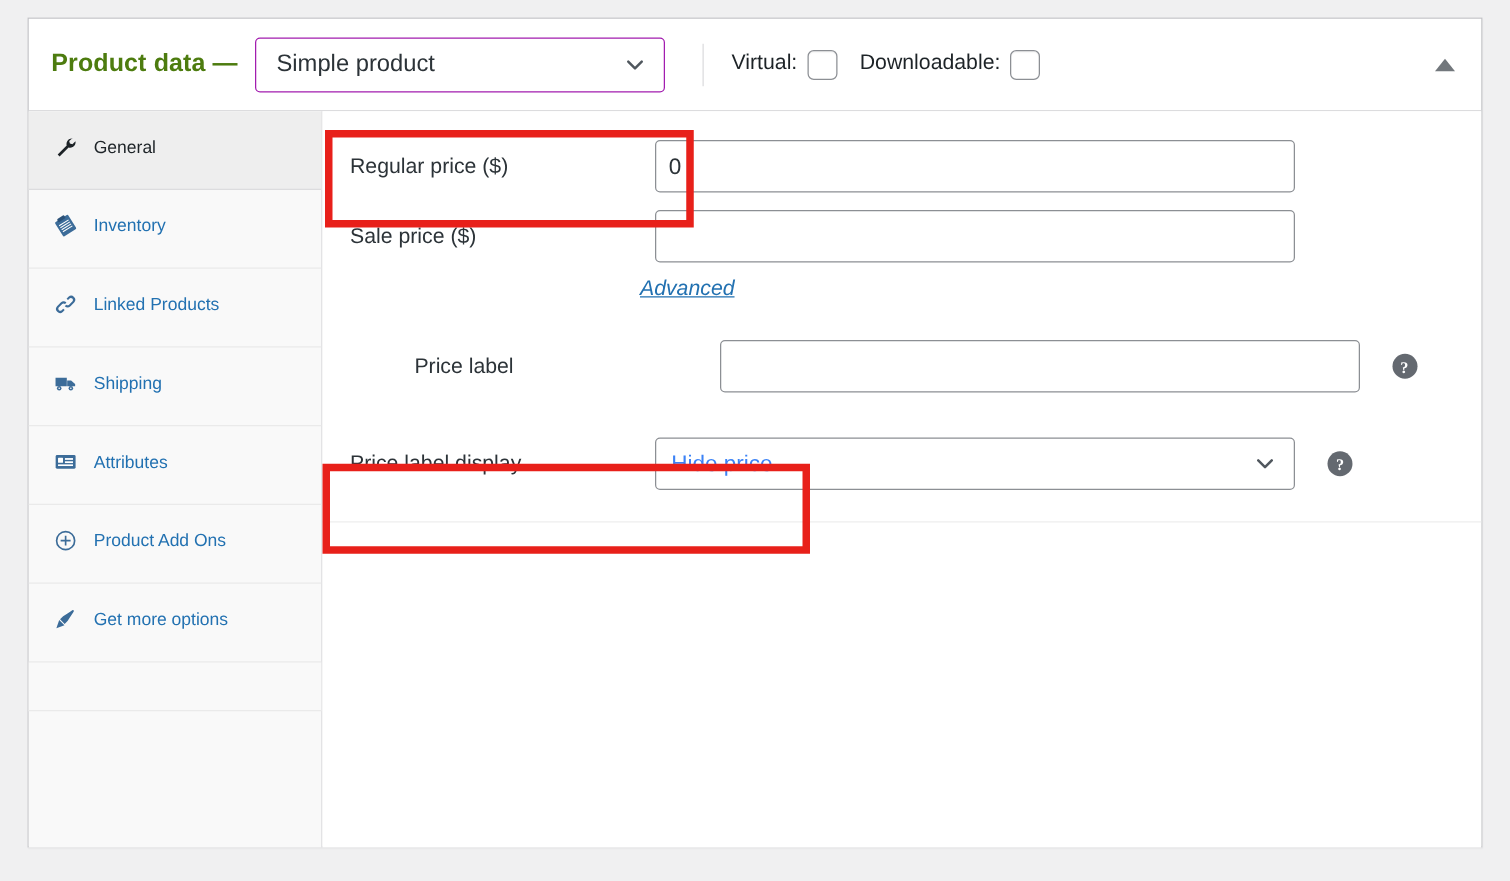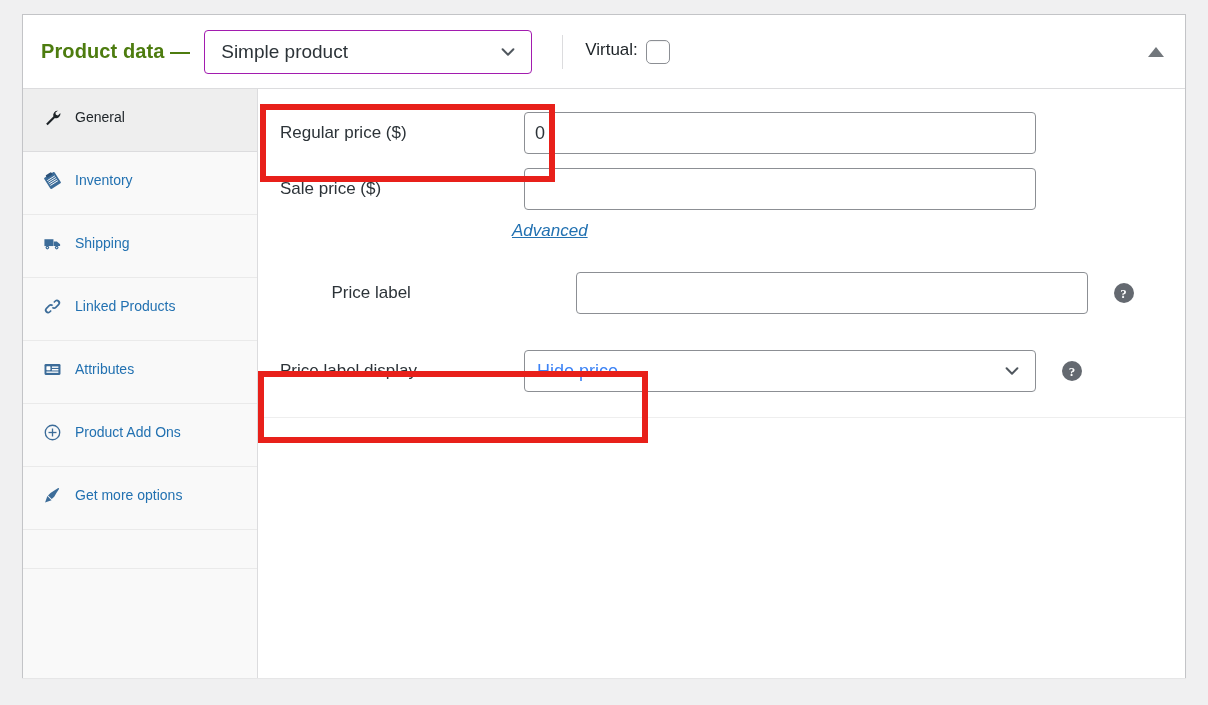--- a/index.html
+++ b/index.html
@@ -316,20 +316,24 @@
         </svg>
       </div>
 
       <div class="hdr-divider"></div>
 
       <div class="cb-group">
         <span class="cb-label">Virtual:</span>
         <div class="checkbox"></div>
       </div>
 
+      <div class="cb-group">
+        <span class="cb-label">Downloadable:</span>
+        <div class="checkbox"></div>
+      </div>
 
       <div class="collapse-toggle">
         <div class="tri-up"></div>
       </div>
     </div>
 
     <div class="panel-body">
 
       <ul class="tabs">
 
@@ -356,39 +360,39 @@
                 </g>
               </g>
             </svg>
           </span>
           <span class="tab-label">Inventory</span>
         </li>
 
         <li class="tab">
           <span class="tab-icon">
             <svg viewBox="0 0 20 20" width="19" height="19">
+              <path d="M12.4 3.6a3.4 3.4 0 0 1 4.8 4.8l-3.1 3.1a3.4 3.4 0 0 1-4.8 0l1.2-1.2a1.8 1.8 0 0 0 2.4 0l3.1-3.1a1.8 1.8 0 0 0-2.4-2.4l-1.6 1.6-1.2-1.2z" fill="#3c6c99"></path>
+              <path d="M7.6 16.4a3.4 3.4 0 0 1-4.8-4.8l3.1-3.1a3.4 3.4 0 0 1 4.8 0L9.5 9.7a1.8 1.8 0 0 0-2.4 0l-3.1 3.1a1.8 1.8 0 0 0 2.4 2.4l1.6-1.6 1.2 1.2z" fill="#3c6c99"></path>
+            </svg>
+          </span>
+          <span class="tab-label">Linked Products</span>
+        </li>
+
+        <li class="tab">
+          <span class="tab-icon">
+            <svg viewBox="0 0 20 20" width="19" height="19">
               <path d="M1.5 5.5h9.5v7.2H1.5z" fill="#3c6c99"></path>
               <path d="M11.3 7.8h3.3l3.4 3v1.9h-6.7z" fill="#3c6c99"></path>
               <circle cx="4.6" cy="14.3" r="1.9" fill="#3c6c99"></circle>
               <circle cx="14.4" cy="14.3" r="1.9" fill="#3c6c99"></circle>
               <circle cx="4.6" cy="14.3" r="0.7" fill="#f9f9f9"></circle>
               <circle cx="14.4" cy="14.3" r="0.7" fill="#f9f9f9"></circle>
             </svg>
           </span>
           <span class="tab-label">Shipping</span>
-        </li>
-
-        <li class="tab">
-          <span class="tab-icon">
-            <svg viewBox="0 0 20 20" width="19" height="19">
-              <path d="M12.4 3.6a3.4 3.4 0 0 1 4.8 4.8l-3.1 3.1a3.4 3.4 0 0 1-4.8 0l1.2-1.2a1.8 1.8 0 0 0 2.4 0l3.1-3.1a1.8 1.8 0 0 0-2.4-2.4l-1.6 1.6-1.2-1.2z" fill="#3c6c99"></path>
-              <path d="M7.6 16.4a3.4 3.4 0 0 1-4.8-4.8l3.1-3.1a3.4 3.4 0 0 1 4.8 0L9.5 9.7a1.8 1.8 0 0 0-2.4 0l-3.1 3.1a1.8 1.8 0 0 0 2.4 2.4l1.6-1.6 1.2 1.2z" fill="#3c6c99"></path>
-            </svg>
-          </span>
-          <span class="tab-label">Linked Products</span>
         </li>
 
         <li class="tab">
           <span class="tab-icon">
             <svg viewBox="0 0 20 20" width="19" height="19">
               <rect x="1.6" y="4.2" width="16.8" height="11.6" rx="1.2" fill="#3c6c99"></rect>
               <rect x="3.6" y="6.6" width="4.2" height="4.2" rx="0.5" fill="#ffffff"></rect>
               <rect x="9.4" y="6.8" width="6.8" height="1.5" fill="#ffffff"></rect>
               <rect x="9.4" y="9.5" width="6.8" height="1.5" fill="#ffffff"></rect>
               <rect x="3.6" y="12.1" width="12.6" height="1.4" fill="#ffffff"></rect>

